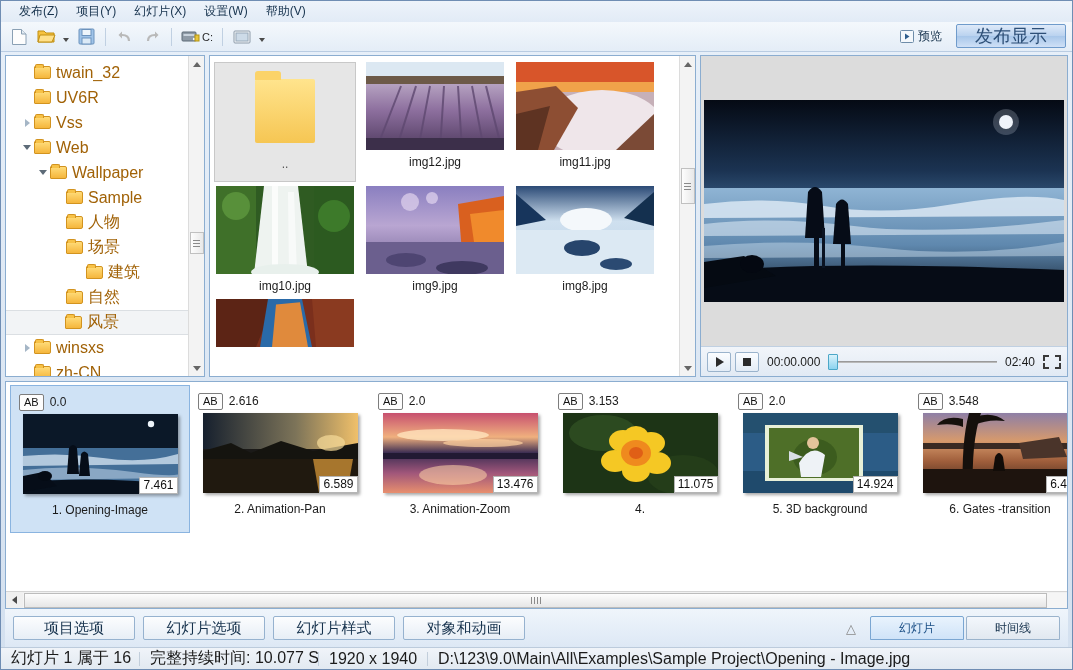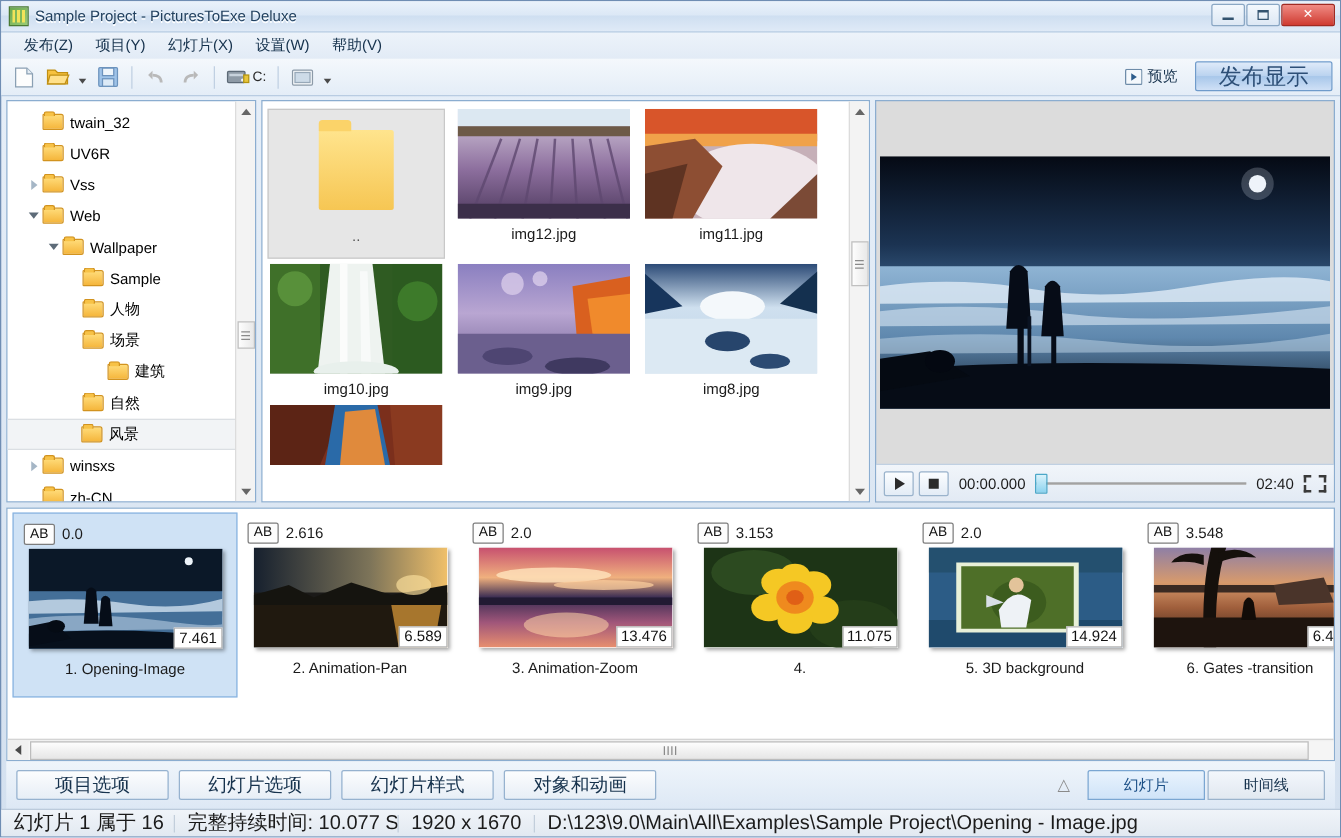--- a/index.html
+++ b/index.html
@@ -117,21 +117,21 @@
   .exp-open{width:0;height:0;border-left:4px solid transparent;border-right:4px solid transparent;border-top:5px solid #5d6b78;}
   .folder{
     width:17px;height:13px;flex:0 0 17px;margin-right:5px;position:relative;
     background:linear-gradient(#ffdc7a,#f5b63c);
     border:1px solid #d2931f;border-radius:1px 2px 2px 1px;
   }
   .folder:before{
     content:"";position:absolute;left:0;top:-3px;width:7px;height:3px;
     background:#f7c247;border:1px solid #d2931f;border-bottom:none;border-radius:2px 2px 0 0;
   }
-  .tree-label{font-size:12px;color:#000000;}
+  .tree-label{font-size:16px;color:#a16207;}
   
   .thumb-panel{
     flex:1 1 auto;background:#fff;border:1px solid #8badd0;position:relative;overflow:hidden;
   }
   .thumb-grid{
     display:flex;flex-wrap:wrap;padding:6px 4px 0 6px;gap:4px 12px;width:452px;
   }
   .thumb{
     width:138px;display:flex;flex-direction:column;align-items:center;
   }
@@ -271,33 +271,20 @@
     border:1px solid #c0c0c0;display:flex;align-items:center;justify-content:center;
     flex-direction:column;gap:2px;
   }
   .vgrip{width:7px;height:1px;background:#8a8a8a;}
 </style>
 </head>
 <body>
 
 <div class="window">
 
-  <div class="titlebar">
-    <div class="title-icon"></div>
-    <div class="title-text">Sample Project - PicturesToExe Deluxe</div>
-    <div class="winbtns">
-      <div class="winbtn">
-          <span class="glyph-min"></span>
-        </div>
-      <div class="winbtn">
-          <span class="glyph-max"></span>
-        </div>
-      <div class="winbtn close">✕</div>
-    </div>
-  </div>
 
   <div class="menubar">
     <div class="menu-item">发布(Z)</div>
     <div class="menu-item">项目(Y)</div>
     <div class="menu-item">幻灯片(X)</div>
     <div class="menu-item">设置(W)</div>
     <div class="menu-item">帮助(V)</div>
   </div>
 
   <div class="toolbar">
@@ -843,18 +830,18 @@
         <div class="tab">时间线</div>
       </div>
     </div>
   </div>
 
   <div class="status">
     <div class="st-cell" style="width:138px">幻灯片 1 属于 16</div>
     <div class="st-div"></div>
     <div class="st-cell" style="width:178px">完整持续时间: 10.077 S</div>
     <div class="st-div"></div>
-    <div class="st-cell" style="width:108px">1920 x 1670</div>
+    <div class="st-cell" style="width:108px">1920 x 1940</div>
     <div class="st-div"></div>
     <div class="st-cell">D:\123\9.0\Main\All\Examples\Sample Project\Opening - Image.jpg</div>
   </div>
 
 </div>
 
 </body></html>

